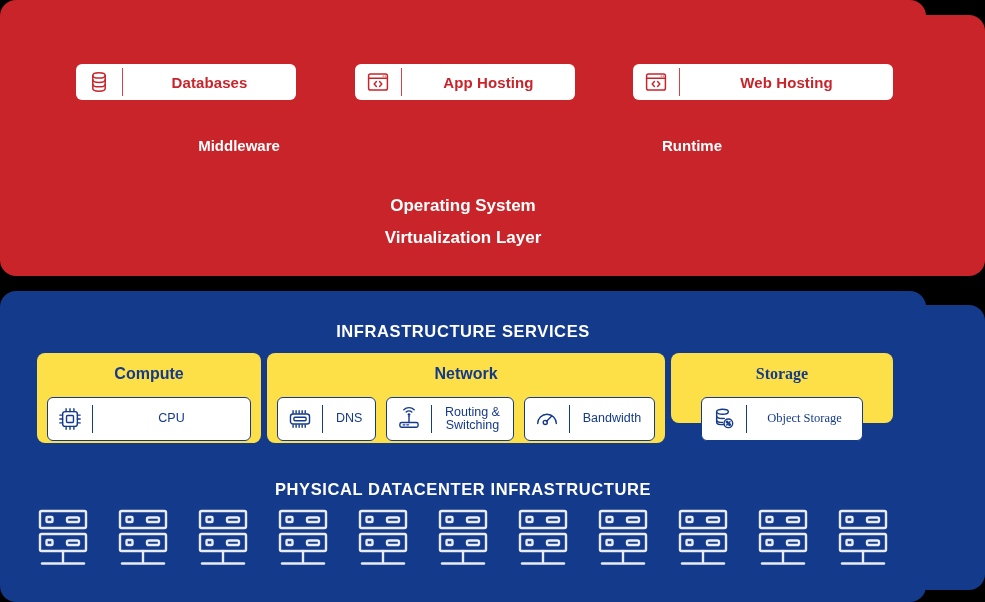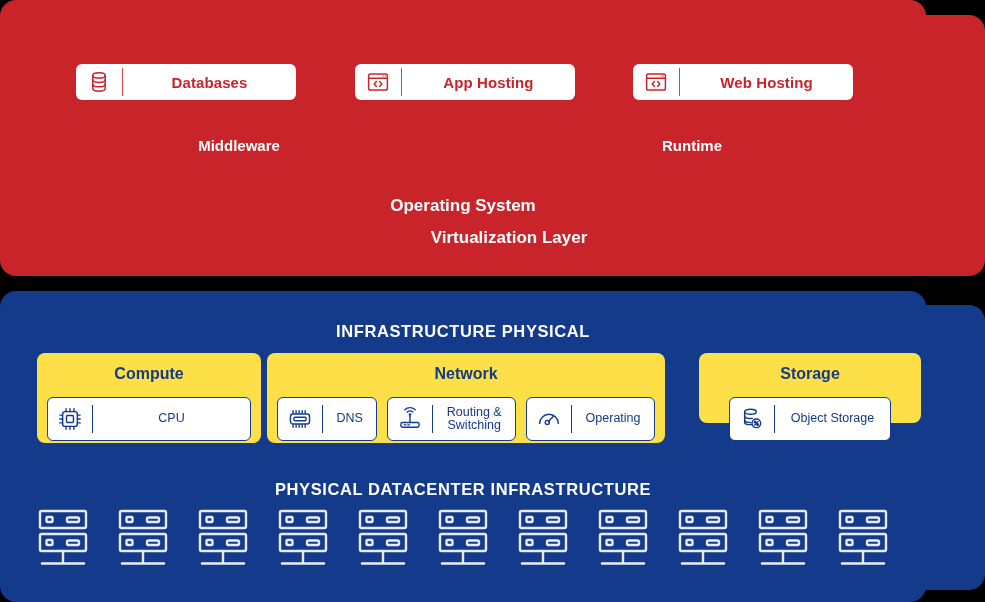--- a/index.html
+++ b/index.html
@@ -211,46 +211,46 @@
         <path d="M2.6 8.2h18.8"></path>
         <circle cx="17.2" cy="6.1" r=".7" fill="#C9242A" stroke="none"></circle>
         <circle cx="19.3" cy="6.1" r=".7" fill="#C9242A" stroke="none"></circle>
         <path d="M10.4 11.6 8.2 14l2.2 2.4M13.6 11.6 15.8 14l-2.2 2.4"></path>
       </svg>
     </span>
     <span class="chip-divider"></span>
     <span class="chip-label">App Hosting</span>
   </div>
 
-  <div class="chip top-chip" style="left:633px; top:64px; width:220px;">
+  <div class="chip top-chip" style="left:633px; top:64px; width:260px;">
     <span class="chip-icon">
       <svg viewBox="0 0 24 24" width="24" height="24" fill="none" stroke="#C9242A" stroke-width="1.5" stroke-linecap="round" stroke-linejoin="round">
         <rect x="2.6" y="4" width="18.8" height="16" rx="1.8"></rect>
         <path d="M2.6 8.2h18.8"></path>
         <circle cx="17.2" cy="6.1" r=".7" fill="#C9242A" stroke="none"></circle>
         <circle cx="19.3" cy="6.1" r=".7" fill="#C9242A" stroke="none"></circle>
         <path d="M10.4 11.6 8.2 14l2.2 2.4M13.6 11.6 15.8 14l-2.2 2.4"></path>
       </svg>
     </span>
     <span class="chip-divider"></span>
     <span class="chip-label">Web Hosting</span>
   </div>
 
   <div class="red-text" style="left:146px; top:137px; width:186px; font-size:15px;">Middleware</div>
 
   <div class="red-text" style="left:599px; top:137px; width:186px; font-size:15px;">Runtime</div>
 
   <div class="red-text" style="left:0px; top:196px; width:926px; font-size:17px;">Operating System</div>
 
-  <div class="red-text" style="left:0px; top:228px; width:926px; font-size:17px;margin-left:46px;">Virtualization Layer</div>
+  <div class="red-text" style="left:0px; top:228px; width:926px; font-size:17px;">Virtualization Layer</div>
 
   <div class="iaas-shadow-plate"></div>
   <div class="iaas-panel"></div>
 
-  <div class="blue-heading" style="top:322px;">INFRASTRUCTURE PHYSICAL</div>
+  <div class="blue-heading" style="top:322px;">INFRASTRUCTURE SERVICES</div>
 
   <div class="subpanel" style="left:37px; top:353px; width:224px; height:90px;">
     <div class="subpanel-title">Compute</div>
     <div class="subpanel-chips">
 
       <div class="chip svc-chip">
         <span class="chip-icon">
           <svg viewBox="0 0 24 24" width="26" height="26" fill="none" stroke="#143A8B" stroke-width="1.3" stroke-linecap="round" stroke-linejoin="round">
             <rect x="5.2" y="5.2" width="13.6" height="13.6" rx="2.2"></rect>
             <rect x="8.8" y="8.8" width="6.4" height="6.4" rx="1"></rect>
@@ -303,27 +303,27 @@
 
       <div class="chip svc-chip">
         <span class="chip-icon">
           <svg viewBox="0 0 24 24" width="26" height="26" fill="none" stroke="#143A8B" stroke-width="1.3" stroke-linecap="round" stroke-linejoin="round">
             <path d="M3.4 16.2a8.6 8.6 0 1 1 17.2 0"></path>
             <path d="M16.4 9.2 11.4 14.2"></path>
             <circle cx="10.4" cy="15.2" r="1.9"></circle>
           </svg>
         </span>
         <span class="chip-divider"></span>
-        <span class="chip-label">Operating</span>
+        <span class="chip-label">Bandwidth</span>
       </div>
 
     </div>
   </div>
 
-  <div class="subpanel" style="left:699px; top:353px; width:222px; height:70px;">
+  <div class="subpanel" style="left:671px; top:353px; width:222px; height:70px;font-family:Liberation Serif, serif;">
     <div class="subpanel-title">Storage</div>
     <div class="subpanel-chips" style="left:30px; right:30px;">
 
       <div class="chip svc-chip">
         <span class="chip-icon">
           <svg viewBox="0 0 24 24" width="26" height="26" fill="none" stroke="#143A8B" stroke-width="1.3" stroke-linecap="round" stroke-linejoin="round">
             <ellipse cx="10.6" cy="5.3" rx="5.4" ry="2.3"></ellipse>
             <path d="M5.2 5.3v9.6c0 1.27 2.42 2.3 5.4 2.3 .5 0 .98-.03 1.44-.08"></path>
             <path d="M5.2 9.3c0 1.27 2.42 2.3 5.4 2.3 .62 0 1.22-.045 1.78-.13"></path>
             <path d="M5.2 12.9c0 1.27 2.42 2.3 5.4 2.3"></path>

